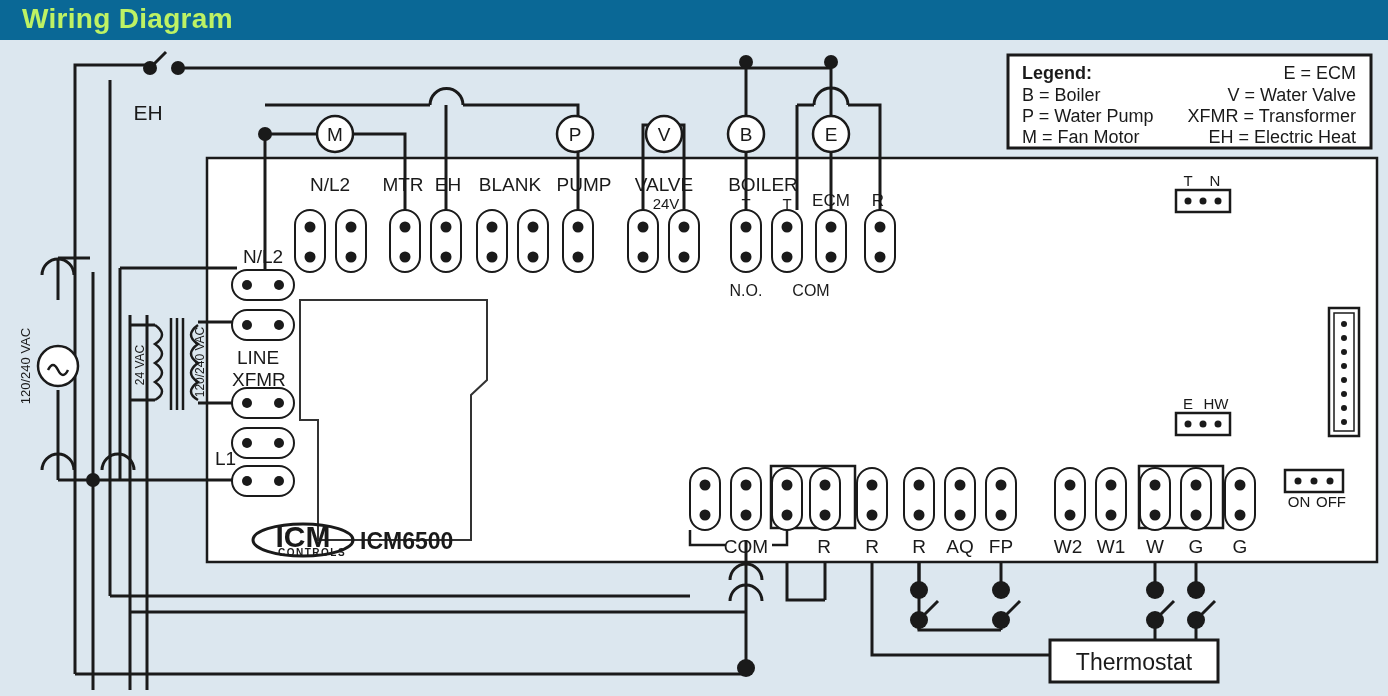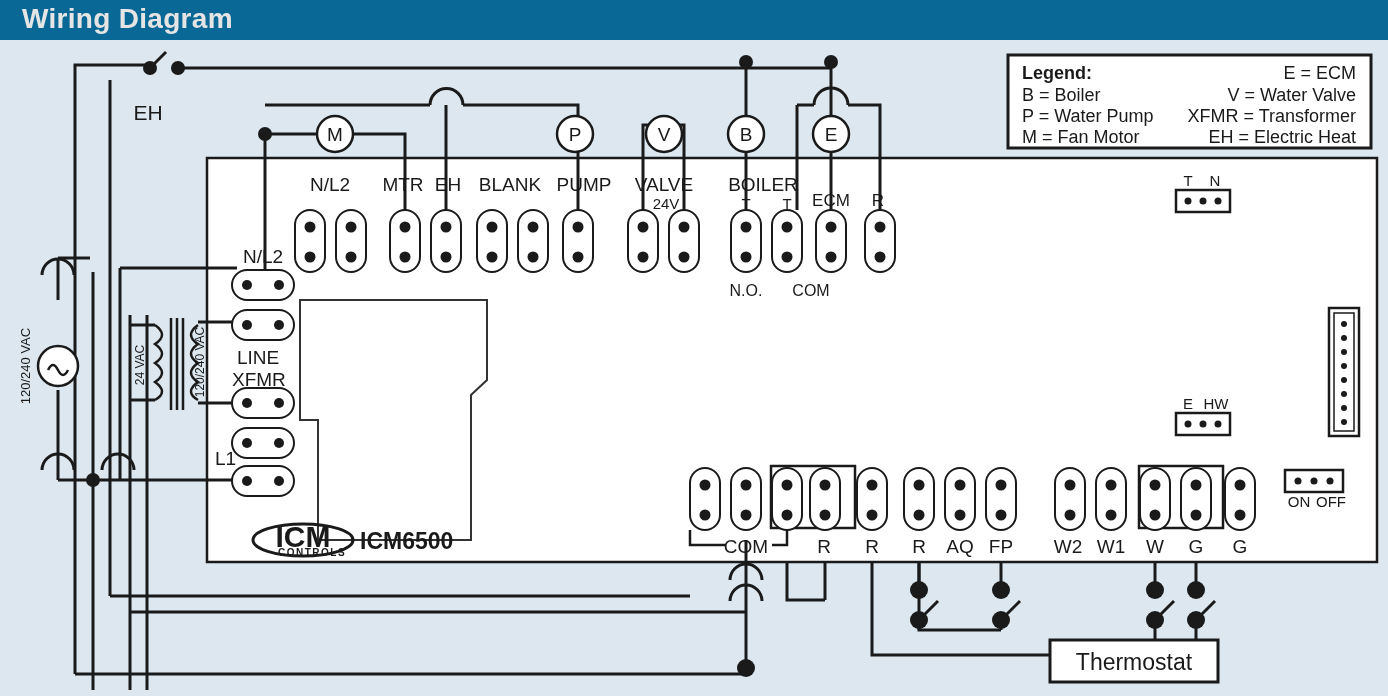--- a/index.html
+++ b/index.html
@@ -1,19 +1,19 @@
 <!DOCTYPE html>
 <html><head>
 <meta charset="utf-8">
 <style>
   html,body{margin:0;padding:0;background:#ffffff;}
   body{font-family:"Liberation Sans", sans-serif;}
   #page{position:relative;width:1388px;height:696px;background:#dce7ef;overflow:hidden;}
   #header{position:absolute;left:0;top:0;width:1388px;height:40px;background:#0a6896;}
-  #header .title{position:absolute;left:22px;top:3px;color:#e5e5e5;font-size:28px;font-weight:bold;letter-spacing:0.3px;}
+  #header .title{position:absolute;left:22px;top:3px;color:#bef264;font-size:28px;font-weight:bold;letter-spacing:0.3px;}
   svg{position:absolute;left:0;top:0;}
   .lbl{font-family:"Liberation Sans", sans-serif;fill:#1a1a1a;}
 </style>
 </head>
 <body>
 
 <div id="page">
 
   <div id="header">
     <div class="title">Wiring Diagram</div>

